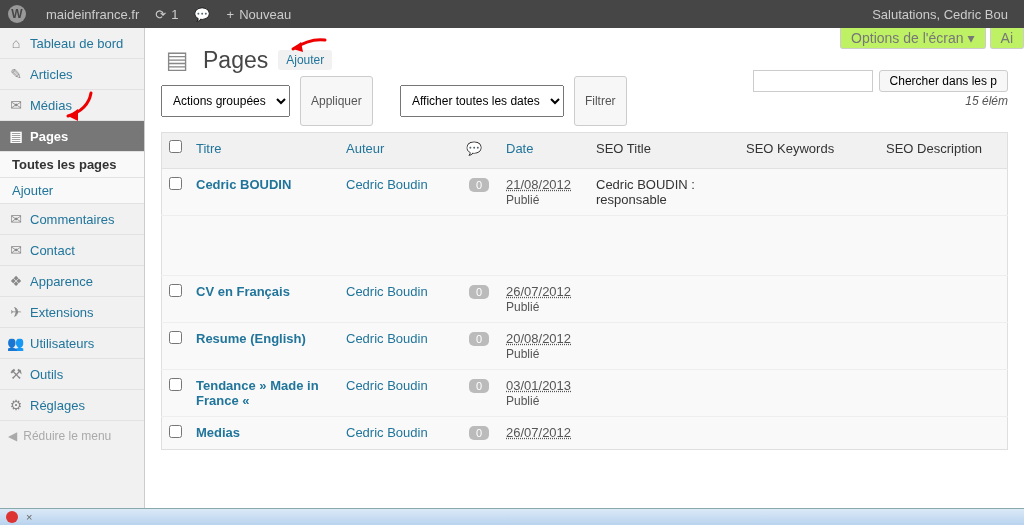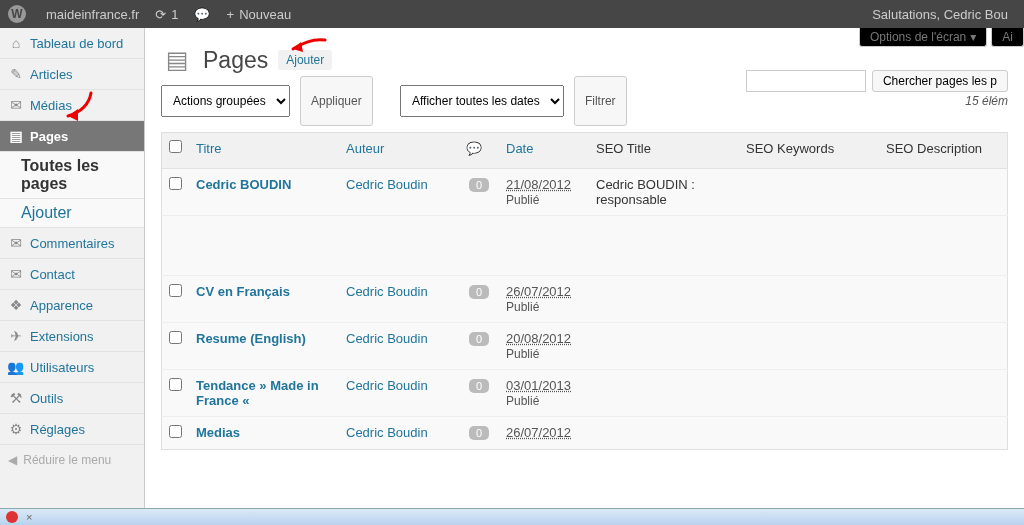--- a/index.html
+++ b/index.html
@@ -14,30 +14,30 @@
 
 
 .sidebar { position: absolute; left: 0; top: 28px; bottom: 0; width: 145px; background: #f1f1f1; border-right: 1px solid #ccc; }
 .sidebar ul { list-style: none; }
 .sidebar li { border-bottom: 1px solid #e2e2e2; }
 .sidebar li a { display: flex; align-items: center; padding: 7px 8px; color: #21759b; text-decoration: none; gap: 6px; font-size: 13px; }
 .sidebar li.current { background: #777; position: relative; }
 .sidebar li.current > a { color: #fff; font-weight: bold; }
 .sidebar li.current::after { content: ""; position: absolute; right: -8px; top: 50%; margin-top: -8px; border: 8px solid transparent; border-left-color: #777; }
 .sidebar .submenu { background: #f9f9f9; }
-.sidebar .submenu a { padding: 5px 21px; font-size: 16px; color: #21759b; }
+.sidebar .submenu a { padding: 5px 12px; font-size: 13px; color: #21759b; }
 .sidebar .submenu a.sel { color: #333; font-weight: bold; }
 .sidebar .collapse { padding: 8px; color: #aaa; font-size: 12px; display:flex; align-items:center; gap:6px; cursor:pointer;}
 .sidebar .mi { width: 16px; height: 16px; display:inline-flex; align-items:center; justify-content:center; color:#888; font-size:14px; }
 .sidebar li.current .mi { color:#fff; }
 
 
 .main { position: absolute; left: 145px; right: 0; top: 28px; bottom: 0; padding: 10px 16px 0 16px; overflow: hidden; }
 .screen-meta { position: absolute; right: 0; top: 0; display:flex; }
-.screen-meta a { background: #000000; border: 1px solid #ccc; border-top: none; padding: 2px 10px; font-size: 12px; color:#777; text-decoration:none; border-radius: 0 0 3px 3px; margin-left:4px; display:flex; align-items:center; gap:4px;}
+.screen-meta a { background: #bef264; border: 1px solid #ccc; border-top: none; padding: 2px 10px; font-size: 14px; color:#777; text-decoration:none; border-radius: 0 0 3px 3px; margin-left:4px; display:flex; align-items:center; gap:4px;}
 .page-title { display:flex; align-items:center; gap:10px; margin-top: 6px; }
 .page-title .pticon { width: 32px; height: 32px; display:inline-flex; align-items:center; justify-content:center; color:#888; font-size:24px; }
 .page-title h2 { font-size: 23px; font-weight: normal; color:#464646; }
 .page-title .addnew { background:#f1f1f1; border-radius:3px; padding:3px 8px; font-size:12px; color:#21759b; text-decoration:none; }
 
 .subsubsub { margin: 10px 0 8px 0; font-size: 13px; color:#666; }
 .subsubsub a { color:#21759b; text-decoration:none; }
 .subsubsub .count { color:#999; }
 
 .tablenav { display:flex; align-items:center; gap:10px; margin-bottom:6px; }
@@ -194,21 +194,21 @@
   </div>
 
   <div class="page-title">
     <span class="pticon">▤</span>
     <h2>Pages</h2>
     <a href="#" class="addnew">Ajouter</a>
   </div>
 
   <div class="searchbox">
     <input type="text" style="">
-    <button class="button">Chercher pages les p</button>
+    <button class="button">Chercher dans les p</button>
   </div>
 
 
   <div class="tablenav">
     <select><option>Actions groupées</option></select>
     <button class="button">Appliquer</button>
     &nbsp;&nbsp;
     <select><option>Afficher toutes les dates</option></select>
     <button class="button">Filtrer</button>
     <span class="spacer"></span>

